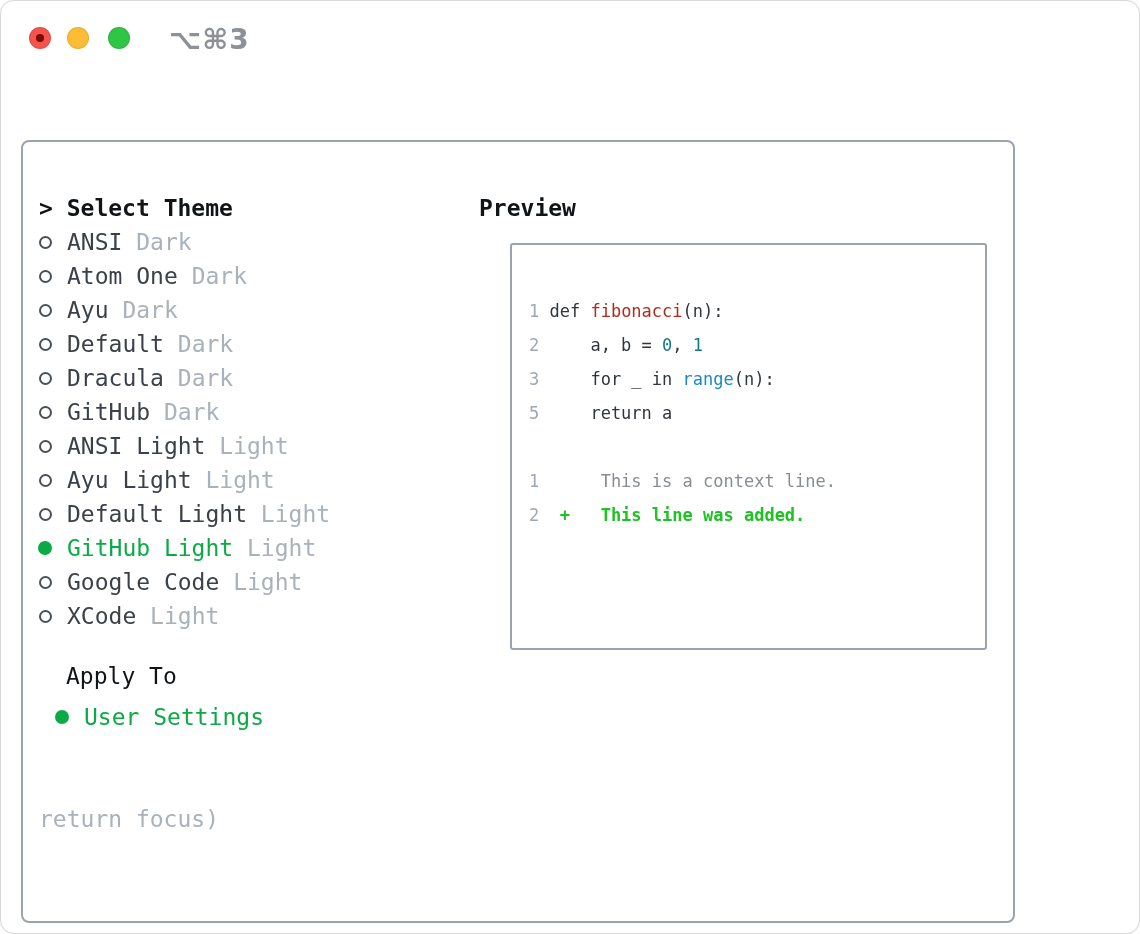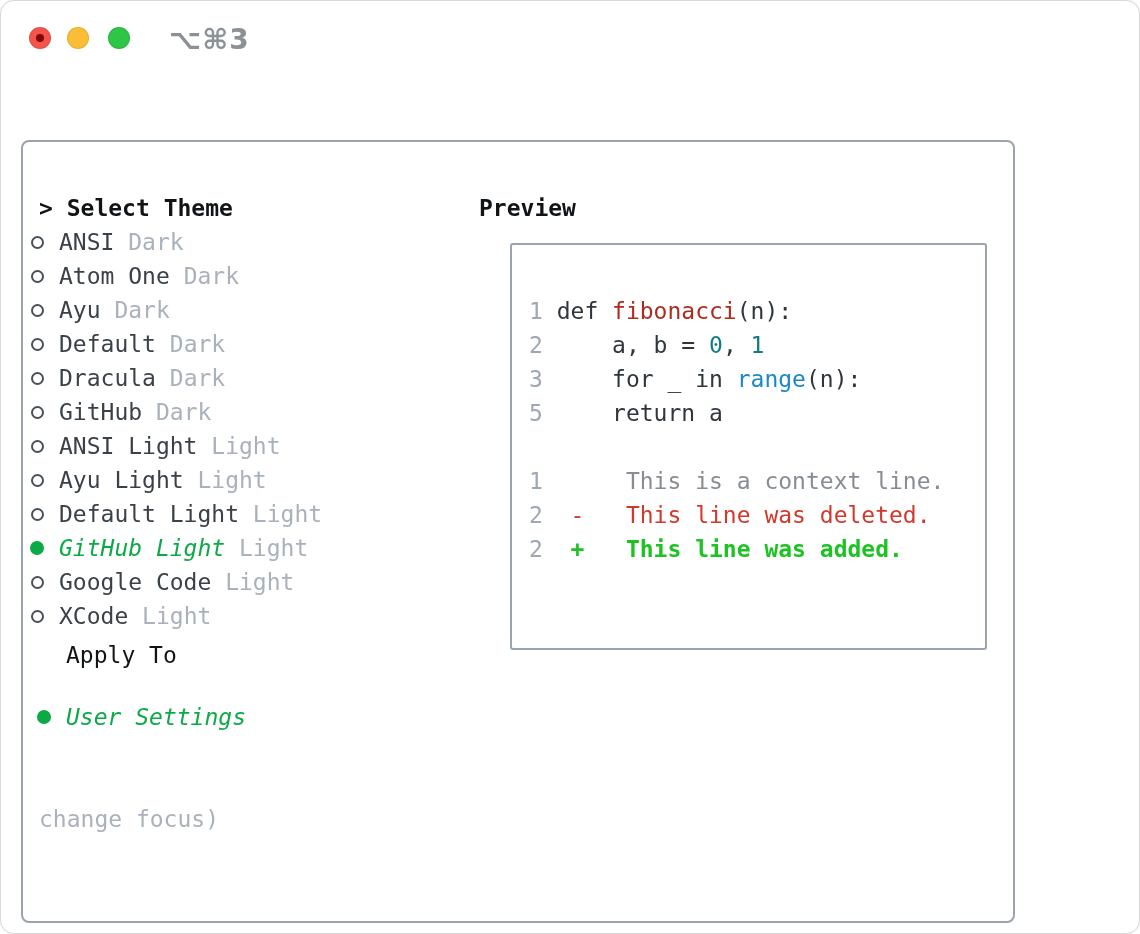--- a/index.html
+++ b/index.html
@@ -29,42 +29,42 @@
   .main-box {
     position:absolute; left:20px; top:97px; width:994px; height:783px;
     border:2px solid var(--panel-border); border-radius:8px; background:#ffffff;margin-top:42px;
   }
 
   .mono { font-size:23px; line-height:34px; white-space:pre; }
 
   .picker-title { position:absolute; left:16px; top:49px; font-weight:bold; color:var(--heading); }
   .preview-title { position:absolute; left:456px; top:49px; font-weight:bold; color:var(--heading); }
 
-  .theme-list { position:absolute; left:7px; top:83px; }
-  .apply-title { position:absolute; left:43px; top:496px; color:var(--heading); }
-  .apply-list { position:absolute; left:14px; top:558px; }
+  .theme-list { position:absolute; left:15px; top:83px; }
+  .apply-title { position:absolute; left:43px; top:517px; color:var(--heading); }
+  .apply-list { position:absolute; left:32px; top:558px; }
 
   .opt-row { display:flex; align-items:center; height:34px; white-space:pre; }
   .radio {
     width:13px; height:13px; border-radius:50%; margin-left:1px; margin-right:15px;
     border:2px solid #495057; background:transparent; flex:0 0 auto;
   }
   .radio.selected { width:14px; height:14px; margin-left:0; border:none; background:var(--selected-green); }
   .opt-label { color:var(--item-text); }
-  .opt-label.sel { color:var(--selected-green);font-style:italic; }
+  .opt-label.sel { color:var(--selected-green); }
   .opt-variant { color:var(--muted); }
 
   .hint { position:absolute; left:16px; top:660px; color:var(--muted); }
 
   .preview-box {
     position:absolute; left:487px; top:101px; width:477px; height:407px;
     border:2px solid var(--panel-border); border-radius:3px; background:#ffffff;
     padding:49px 0 0 17px; overflow:hidden;
   }
-  .pline { height:34px; line-height:34px; font-size:23px; white-space:pre; }
+  .pline { height:34px; line-height:34px; font-size:17px; white-space:pre; }
   .lnum { display:inline-block; width:2ch; color:var(--line-number); }
   .tok-fg      { color:var(--code-fg); }
   .tok-func    { color:var(--code-function); }
   .tok-lit     { color:var(--code-number); }
   .tok-builtin { color:var(--code-builtin); }
   .tok-ctx     { color:var(--diff-context); }
   .tok-del     { color:var(--diff-deleted); }
   .tok-add     { color:var(--diff-added);font-weight:bold; }
 </style>
 </head>
@@ -84,29 +84,28 @@
   <div class="main-box">
 
     <div class="picker-title mono"><span>&gt;</span><span> </span><span>Select Theme</span></div>
 
     <div class="theme-list mono" id="theme-list"><div class="opt-row"><span class="radio"></span><span class="opt-label">ANSI</span><span class="opt-variant"> Dark</span></div><div class="opt-row"><span class="radio"></span><span class="opt-label">Atom One</span><span class="opt-variant"> Dark</span></div><div class="opt-row"><span class="radio"></span><span class="opt-label">Ayu</span><span class="opt-variant"> Dark</span></div><div class="opt-row"><span class="radio"></span><span class="opt-label">Default</span><span class="opt-variant"> Dark</span></div><div class="opt-row"><span class="radio"></span><span class="opt-label">Dracula</span><span class="opt-variant"> Dark</span></div><div class="opt-row"><span class="radio"></span><span class="opt-label">GitHub</span><span class="opt-variant"> Dark</span></div><div class="opt-row"><span class="radio"></span><span class="opt-label">ANSI Light</span><span class="opt-variant"> Light</span></div><div class="opt-row"><span class="radio"></span><span class="opt-label">Ayu Light</span><span class="opt-variant"> Light</span></div><div class="opt-row"><span class="radio"></span><span class="opt-label">Default Light</span><span class="opt-variant"> Light</span></div><div class="opt-row"><span class="radio selected"></span><span class="opt-label sel">GitHub Light</span><span class="opt-variant"> Light</span></div><div class="opt-row"><span class="radio"></span><span class="opt-label">Google Code</span><span class="opt-variant"> Light</span></div><div class="opt-row"><span class="radio"></span><span class="opt-label">XCode</span><span class="opt-variant"> Light</span></div></div>
 
     <div class="apply-title mono">Apply To</div>
 
     <div class="apply-list mono" id="apply-list"><div class="opt-row"><span class="radio selected"></span><span class="opt-label sel">User Settings</span></div></div>
 
-    <div class="hint mono" id="hint"><div>change focus)</div></div>
+    <div class="hint mono" id="hint"><div>return focus)</div></div>
 
     <div class="preview-title mono">Preview</div>
 
     <div class="preview-box" id="preview-box">
         <div class="pline"><span class="lnum">1</span><span class="tok-fg">def </span><span class="tok-func">fibonacci</span><span class="tok-fg">(n):</span></div>
         <div class="pline"><span class="lnum">2</span><span class="tok-fg">    a, b = </span><span class="tok-lit">0</span><span class="tok-fg">, </span><span class="tok-lit">1</span></div>
         <div class="pline"><span class="lnum">3</span><span class="tok-fg">    for _ in </span><span class="tok-builtin">range</span><span class="tok-fg">(n):</span></div>
         <div class="pline"><span class="lnum">5</span><span class="tok-fg">    return a</span></div>
         <div class="pline"><span class="lnum"></span></div>
         <div class="pline"><span class="lnum">1</span><span class="tok-ctx">     This is a context line.</span></div>
-        <div class="pline"><span class="lnum">2</span><span class="tok-del"> -   This line was deleted.</span></div>
         <div class="pline"><span class="lnum">2</span><span class="tok-add"> +   This line was added.</span></div>
       </div>
 
   </div>
 </div>
 
 </body></html>

